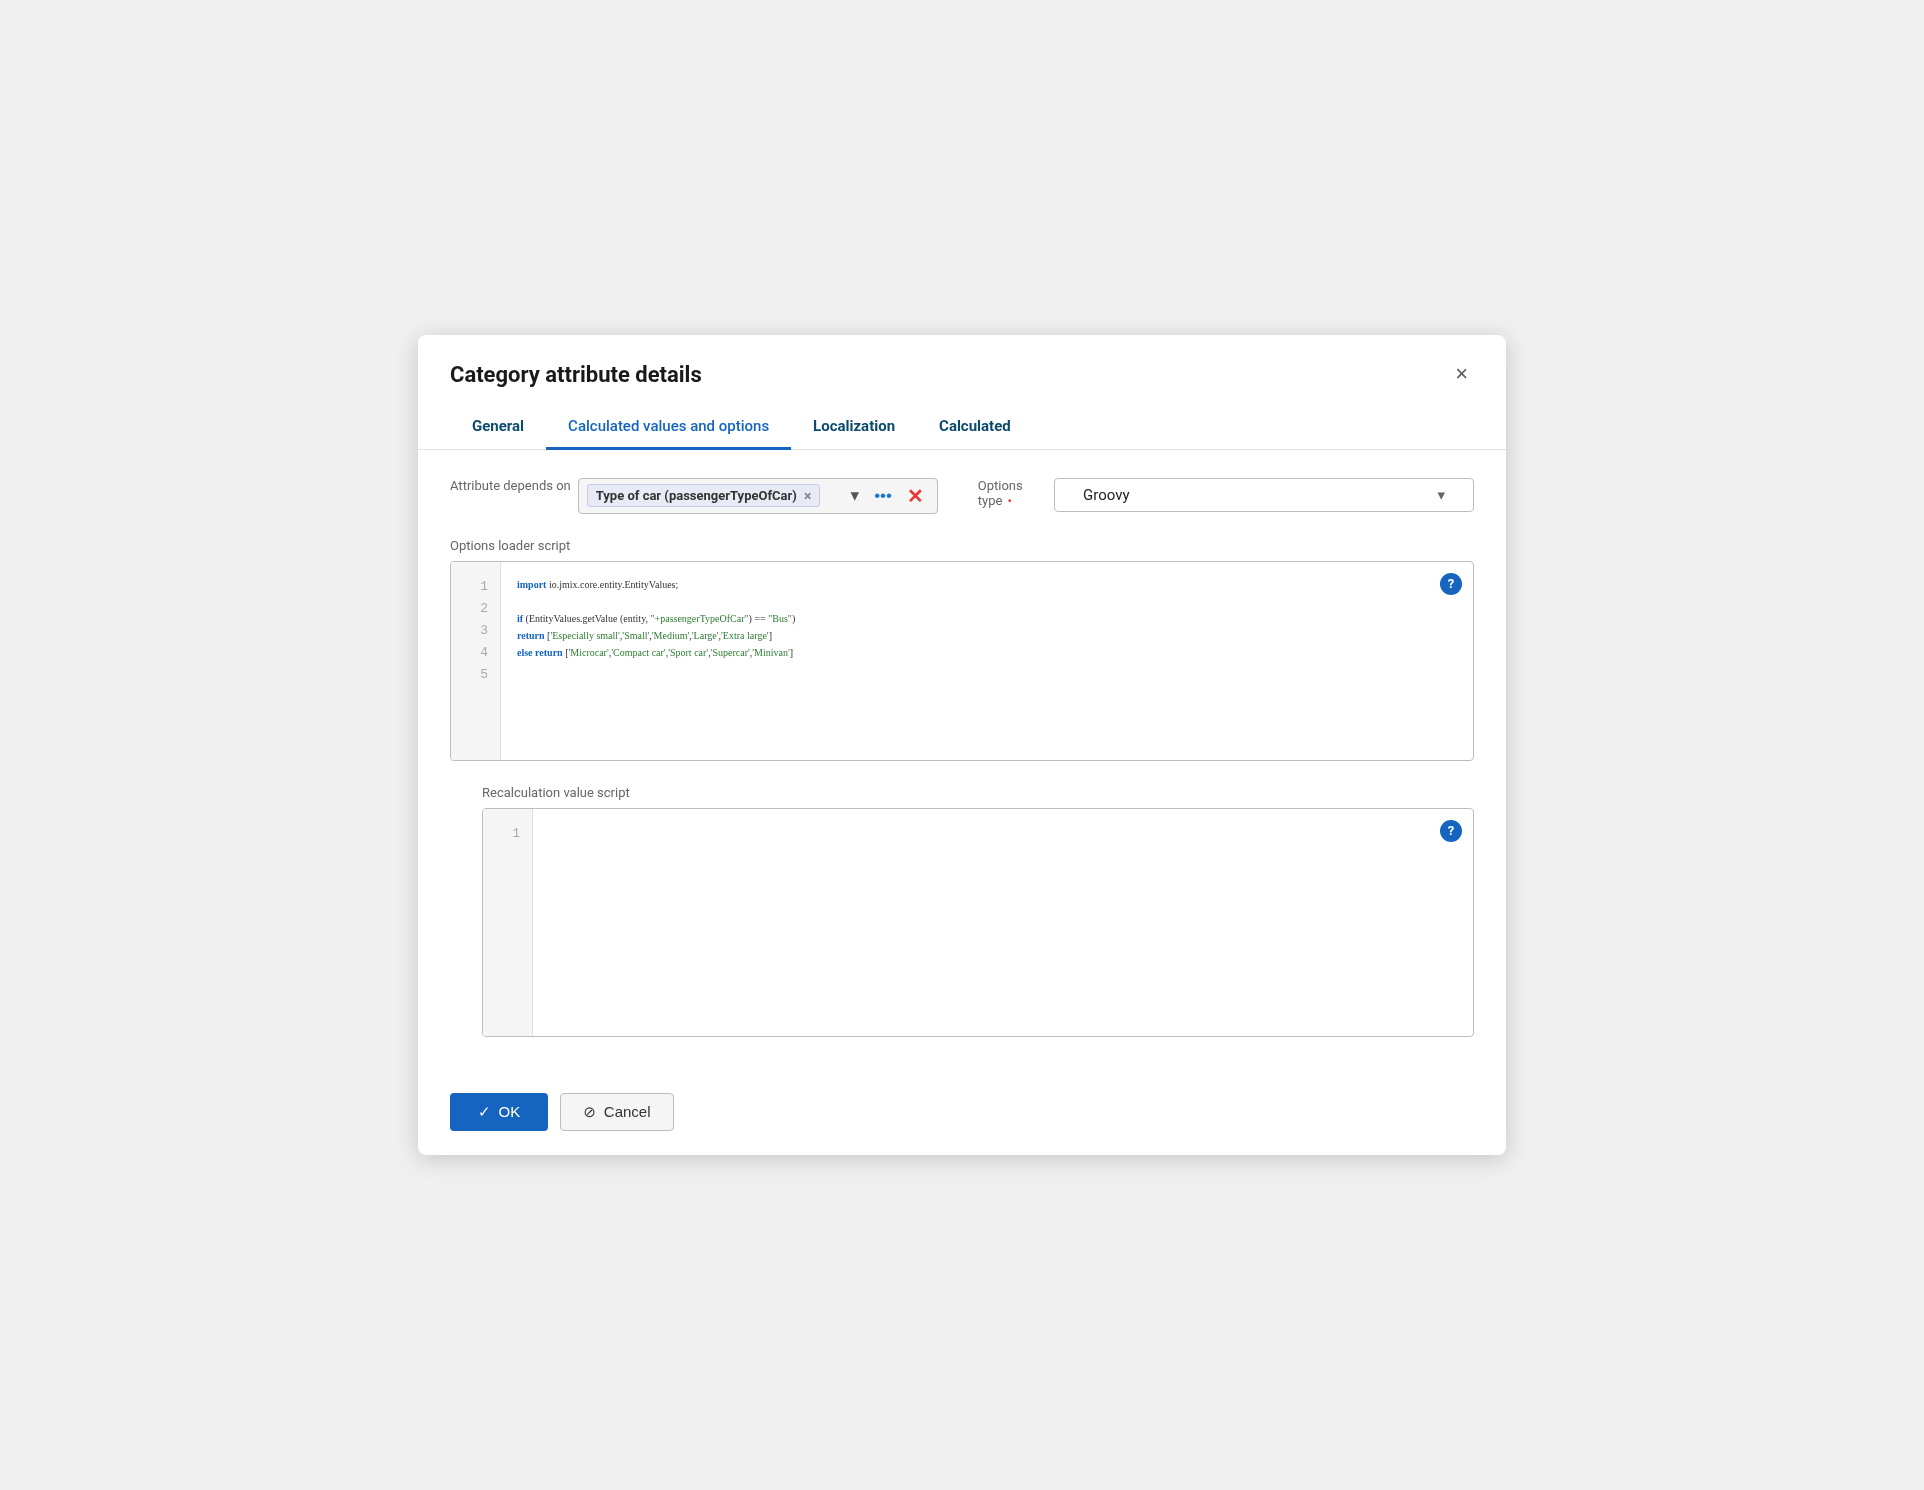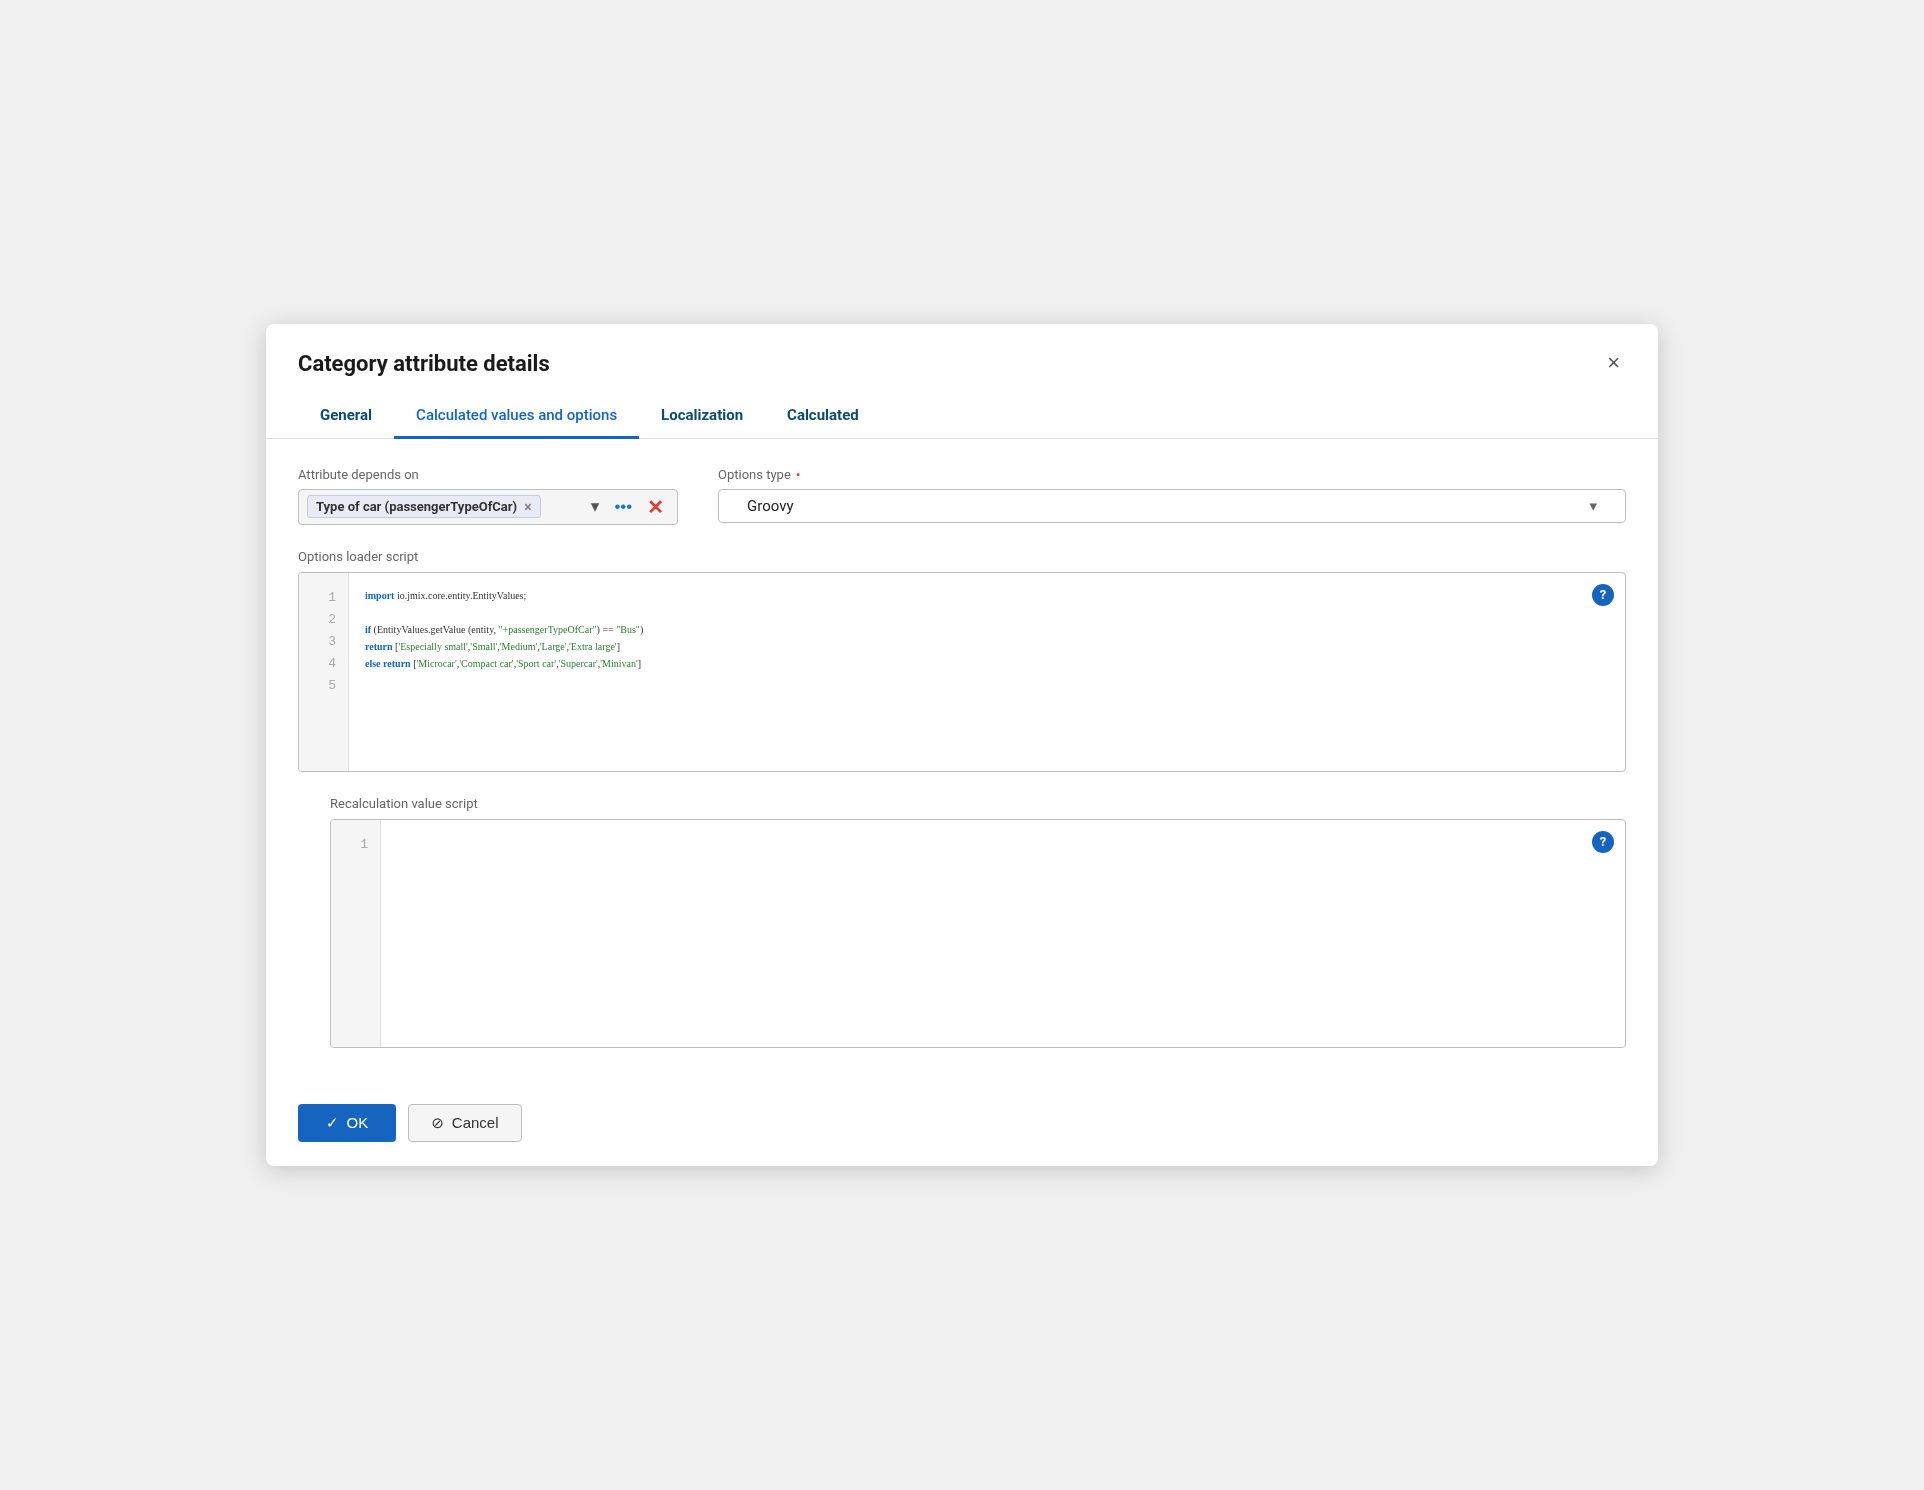--- a/index.html
+++ b/index.html
@@ -8,21 +8,21 @@
       display: flex;
       justify-content: center;
       align-items: center;
       min-height: 100vh;
       font-family: -apple-system, BlinkMacSystemFont, 'Segoe UI', Roboto, sans-serif;
     }
     .dialog {
       background: #fff;
       border-radius: 8px;
       box-shadow: 0 4px 24px rgba(0,0,0,0.18);
-      width: 1392px;
+      width: 1088px;
       max-width: 98vw;
       padding: 0;
       overflow: hidden;
     }
     .dialog-header {
       display: flex;
       align-items: center;
       justify-content: space-between;
       padding: 24px 32px 0 32px;
     }
@@ -67,21 +67,21 @@
       padding: 28px 32px 20px 32px;
     }
     .row-two-col {
       display: flex;
       gap: 40px;
       align-items: flex-start;
       margin-bottom: 24px;
     }
     .field-group {
       display: flex;
-      flex-direction: column;
+      flex-direction: row;
       gap: 7px;
     }
     .field-group.col-left { flex: 0 0 auto; min-width: 380px; }
     .field-group.col-right { flex: 1; justify-content: flex-end; }
     .field-label {
       font-size: 13px;
       color: #666;
       font-weight: 400;
     }
     .field-label .required-dot {

